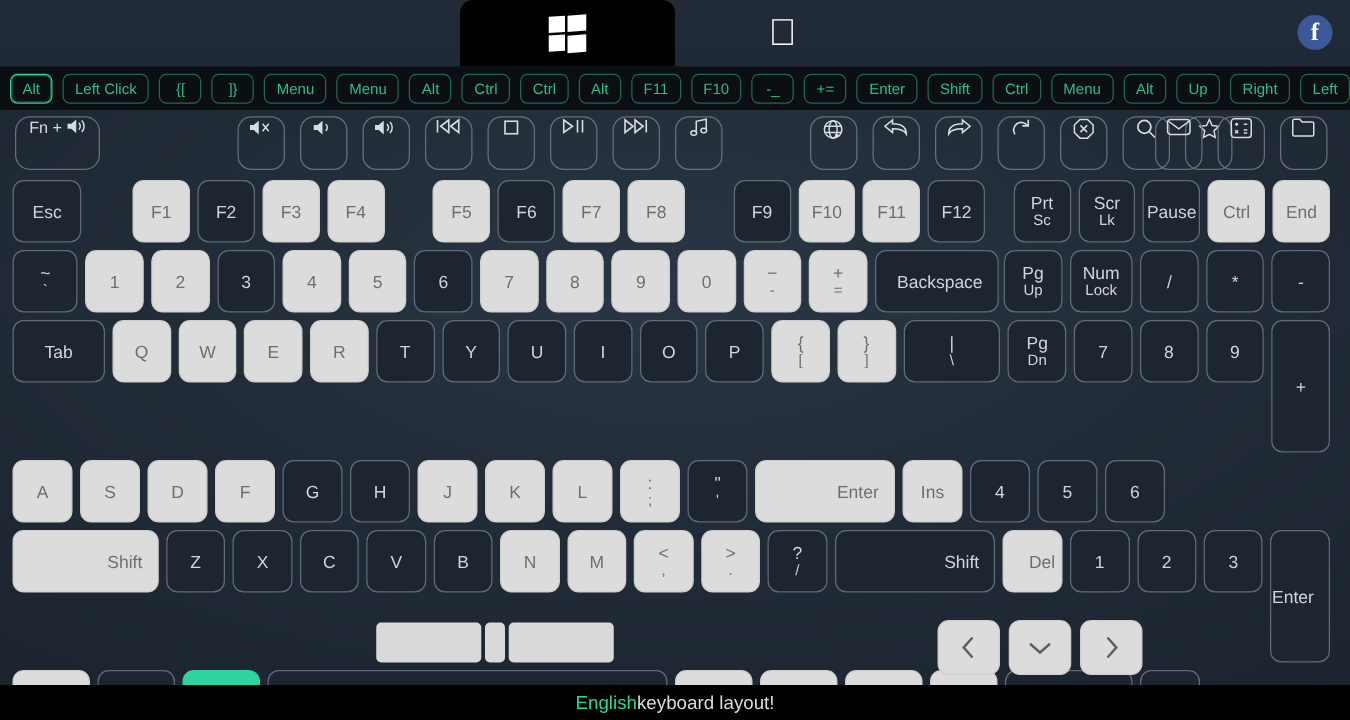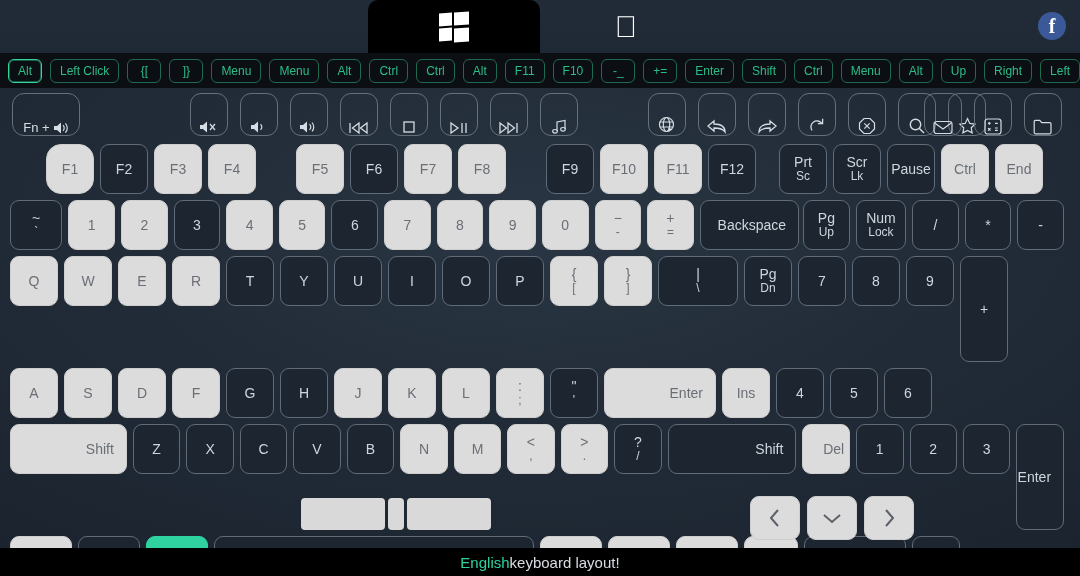--- a/index.html
+++ b/index.html
@@ -82,21 +82,21 @@
     height: 52px;
     display: flex; align-items: center;
     padding: 0 12px;
     position: relative;
   }
   .mgroup { display: flex; align-items: center; gap: 12px; }
   .ibtn {
     width: 38px; height: 43px;
     border: 1px solid #65707d;
     border-radius: 11px;
-    display: flex; align-items: flex-end; justify-content: center;
+    display: flex; align-items: flex-start; justify-content: center;
     cursor: pointer;
     color: #d6dce3;
     background: transparent;
   }
   .ibtn.wide { width: 68px; border-radius: 12px; font-size: 13px; gap:3px; }
   .ibtn svg { display:block; }
 
   
   .kb { padding: 4px 10px 0 10px; }
   .krow { display: flex; align-items: flex-start; margin-bottom: 6px; }
@@ -329,22 +329,25 @@
       <div class="ibtn">
         <svg width="20" height="16" viewBox="0 0 20 16" fill="none" stroke="#d6dce3" stroke-width="1.2">
           <path d="M1.2 13.6V2.6a1.2 1.2 0 011.2-1.2h4.4l1.9 2.2h8.1a1.2 1.2 0 011.2 1.2v8.8a1.2 1.2 0 01-1.2 1.2H2.4a1.2 1.2 0 01-1.2-1.2z"></path>
         </svg>
       </div>
     </div>
   </div>
 
   <div class="kb">
     <div class="krow" id="row_function">
+        <div class="key dark" style="width: 58px; margin-right: 6px;">
+          <span>Esc</span>
+        </div>
         <div class="key blank" style="width: 30px; margin-right: 6px;"></div>
-        <div class="key light" style="width: 48px; margin-right: 6px; border-radius: 15px;">
+        <div class="key light" style="width: 48px; margin-right: 6px;">
           <span>F1</span>
         </div>
         <div class="key dark" style="width: 48px; margin-right: 6px;">
           <span>F2</span>
         </div>
         <div class="key light" style="width: 48px; margin-right: 6px;">
           <span>F3</span>
         </div>
         <div class="key light" style="width: 48px; margin-right: 6px;">
           <span>F4</span>
@@ -452,20 +455,23 @@
           <span>/</span>
         </div>
         <div class="key dark" style="width: 48px; margin-right: 6px;">
           <span>*</span>
         </div>
         <div class="key dark" style="width: 48px; margin-right: 6px;">
           <span>-</span>
         </div>
       </div>
     <div class="krow" id="row_qwerty">
+        <div class="key dark" style="width: 76px; margin-right: 6px;">
+          <span>Tab</span>
+        </div>
         <div class="key light" style="width: 48px; margin-right: 6px;">
           <span>Q</span>
         </div>
         <div class="key light" style="width: 48px; margin-right: 6px;">
           <span>W</span>
         </div>
         <div class="key light" style="width: 48px; margin-right: 6px;">
           <span>E</span>
         </div>
         <div class="key light" style="width: 48px; margin-right: 6px;">

